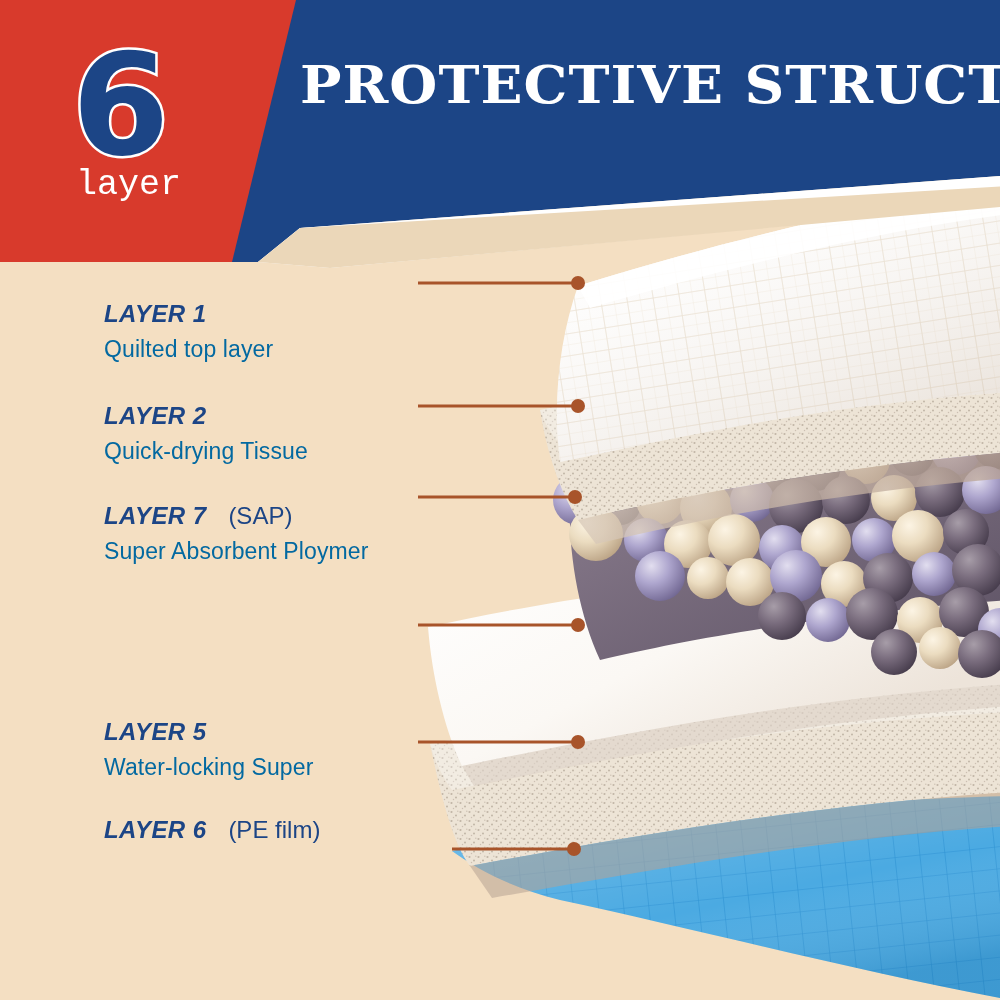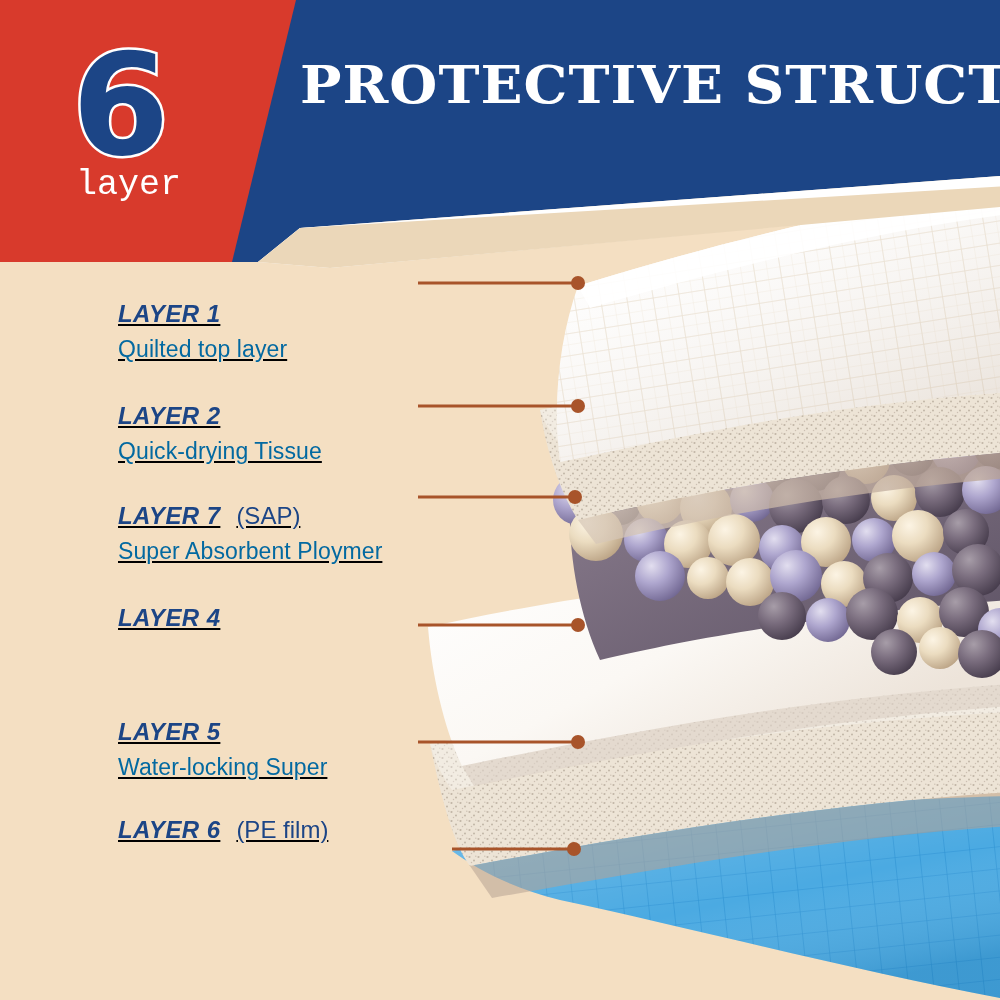--- a/index.html
+++ b/index.html
@@ -35,29 +35,29 @@
     font-size:53px;
     line-height:1.05;
     color:#FFFFFF;
     letter-spacing:1px;
     white-space:nowrap;
     transform:scaleX(1.04);
     transform-origin:left top;
   }
 
   
-  .lbl{position:absolute;left:118px;text-decoration:underline;}
+  .lbl{position:absolute;left:104px;}
   .lbl .ttl{
     font-style:italic;font-weight:700;font-size:24px;
     color:#1C4586;letter-spacing:.4px;margin:0;
     white-space:nowrap;
   }
   .lbl .ttl .paren{
     font-style:normal;font-weight:400;font-size:24px;
-    color:#1C4586;margin-left:16px;letter-spacing:0;
+    color:#1C4586;margin-left:22px;letter-spacing:0;
   }
   .lbl .desc{
     font-size:23px;color:#0369a1;font-weight:400;
     margin:8px 0 0 0;white-space:nowrap;letter-spacing:.1px;
   }
 </style>
 </head>
 <body>
 
 <div id="stage">
@@ -345,21 +345,20 @@
     <div class="ttl"><span>LAYER 2</span><span class="paren"></span></div>
     <div class="desc">Quick-drying Tissue</div>
   </div>
 
   <div class="lbl" style="top:502px">
     <div class="ttl"><span>LAYER 7</span><span class="paren">(SAP)</span></div>
     <div class="desc">Super Absorbent Ploymer</div>
   </div>
 
   <div class="lbl" style="top:604px">
-    <div class="ttl"><span>LAYER 4</span><span class="paren"></span></div>
   </div>
 
   <div class="lbl" style="top:718px">
     <div class="ttl"><span>LAYER 5</span><span class="paren"></span></div>
     <div class="desc">Water-locking Super</div>
   </div>
 
   <div class="lbl" style="top:816px">
     <div class="ttl"><span>LAYER 6</span><span class="paren">(PE film)</span></div>
   </div>

